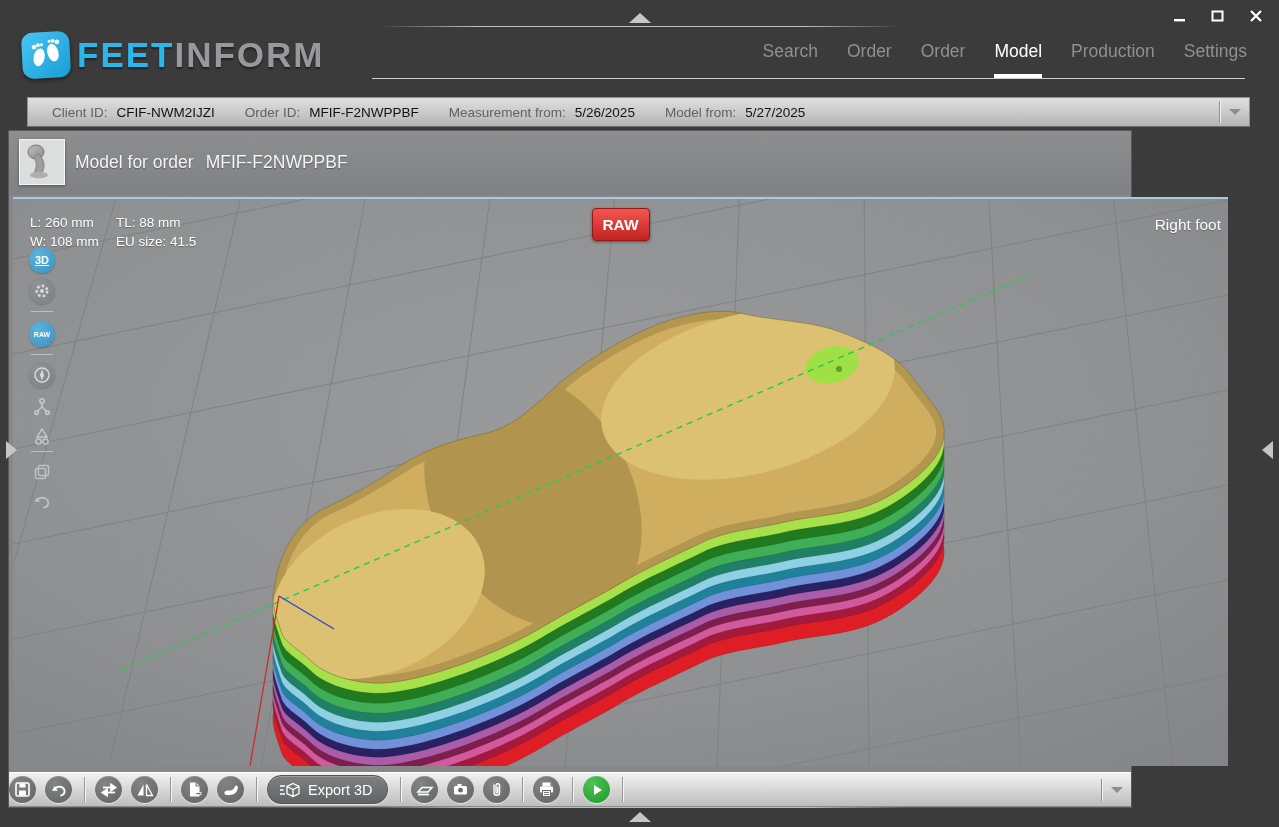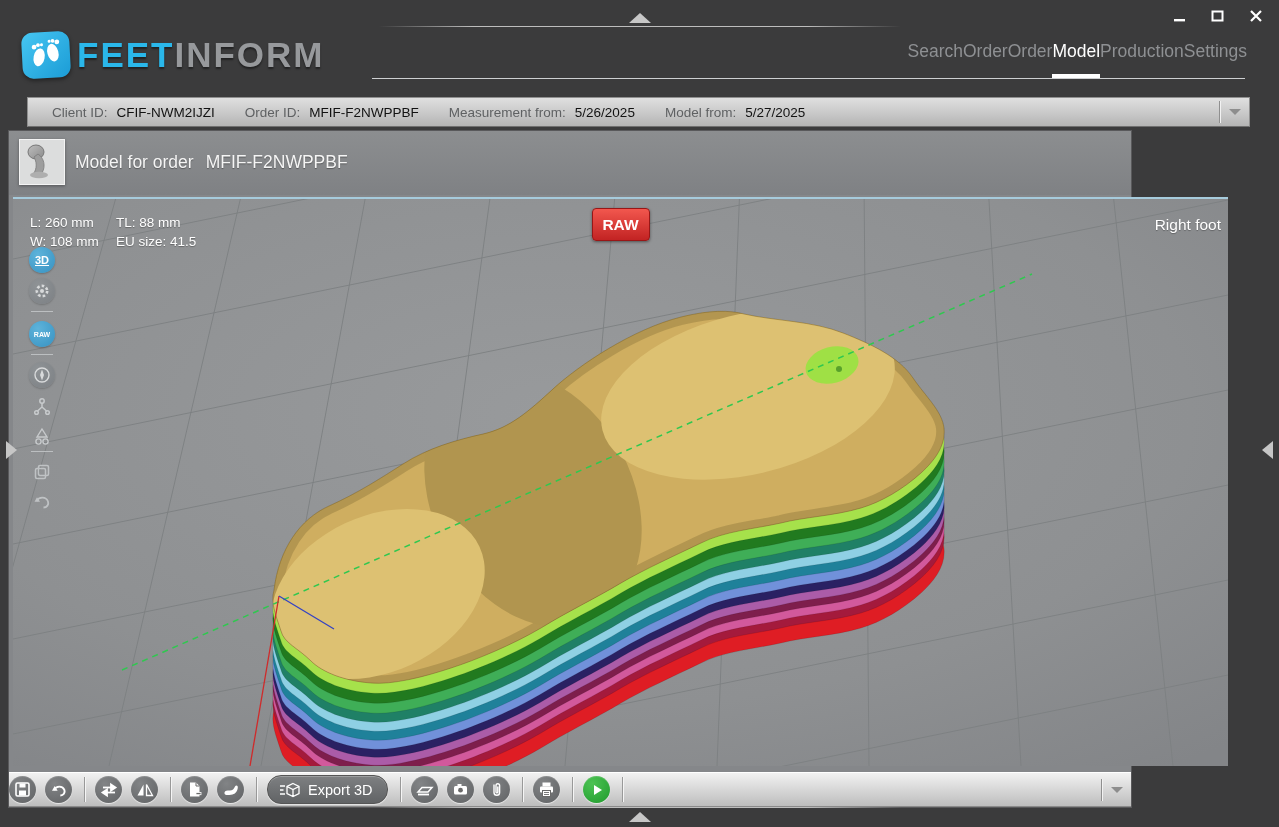--- a/index.html
+++ b/index.html
@@ -22,21 +22,21 @@
 
   
   .logo{position:absolute;left:22px;top:32px;display:flex;align-items:center;}
   .logo-icon{width:48px;height:46px;border-radius:11px;background:linear-gradient(135deg,#46c6f2,#1b9cd6);
     transform:rotate(-3deg);box-shadow:0 2px 4px rgba(0,0,0,.45);display:flex;align-items:center;justify-content:center;}
   .logo-text{margin-left:7px;font-size:35px;font-weight:bold;letter-spacing:2px;line-height:46px;}
   .logo-feet{color:#2ab7ea;text-shadow:0 2px 2px rgba(0,0,0,.45);}
   .logo-inform{color:#97999c;text-shadow:0 2px 2px rgba(0,0,0,.45);}
 
   
-  .nav{position:absolute;top:41px;right:32px;display:flex;font-size:17.5px;color:#8e9093;}
+  .nav{position:absolute;top:41px;right:32px;display:flex;gap:29px;font-size:17.5px;color:#8e9093;}
   .nav-item{position:relative;cursor:pointer;padding-bottom:14px;}
   .nav-item.active{color:#ffffff;}
   .nav-item.active::after{content:"";position:absolute;left:0;right:0;bottom:-3px;height:5px;background:#fff;}
   .nav-line{position:absolute;top:78px;left:372px;width:873px;height:1px;background:#cdcfd1;}
 
   
   .infobar{position:absolute;left:27px;top:97px;width:1223px;height:30px;box-sizing:border-box;
     background:linear-gradient(#dfdfdf,#c8c8c8 55%,#b4b4b4);border:1px solid #8f8f8f;border-bottom-color:#6f6f6f;
     display:flex;align-items:center;font-size:13.5px;padding-left:24px;}
   .info-label{color:#5f6163;margin-right:9px;}

